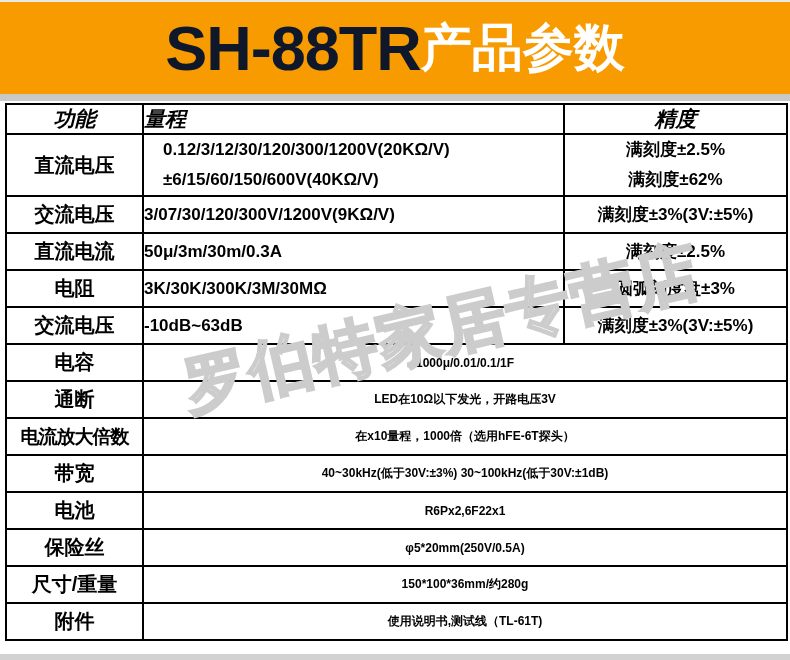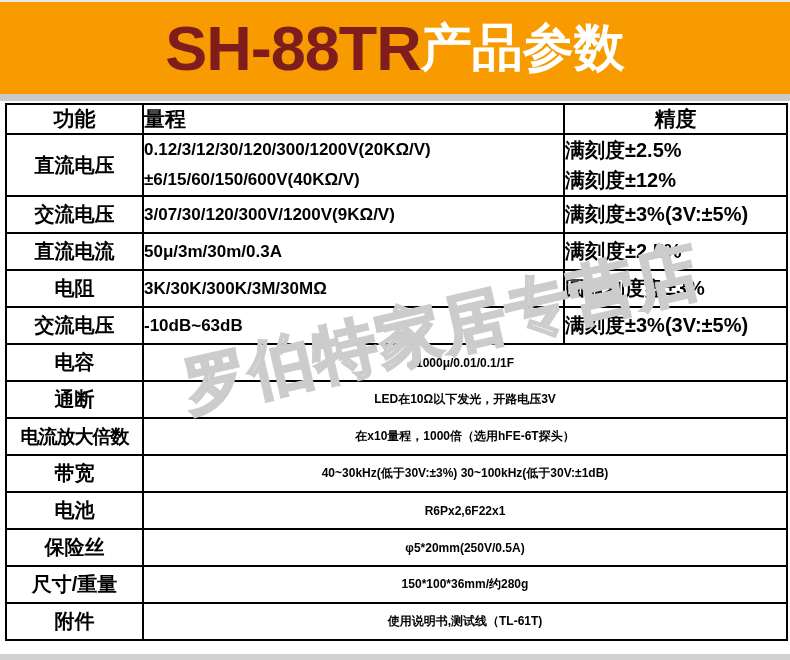--- a/index.html
+++ b/index.html
@@ -9,48 +9,48 @@
     font-family:"Liberation Sans","DejaVu Sans",sans-serif;
     position:relative;overflow:hidden;
   }
   .topline{height:2px;background:#e9e9e9;}
   .banner{
     height:92px;background:#f89b00;
     display:flex;align-items:center;justify-content:center;
     overflow:hidden;
   }
   .banner-model{
-    font-size:63px;font-weight:bold;color:#7f1d1d;
+    font-size:63px;font-weight:bold;color:#0f172a;
     letter-spacing:-1px;line-height:92px;
   }
   .banner-title{
     font-size:51px;font-weight:900;color:#ffffff;
     letter-spacing:0px;line-height:92px;
   }
   .gray-strip{height:7px;background:#c9c9c9;}
   .table-wrap{margin:2px 0 0 5px;}
   table.spec{
     border-collapse:collapse;table-layout:fixed;
     width:781px;
   }
   table.spec td{
     border:2px solid #000000;
     font-weight:bold;color:#000000;
     padding:0;overflow:hidden;
   }
   col.c1{width:137px;} col.c2{width:421px;} col.c3{width:223px;}
-  tr.hdr{height:25px;} tr.tall{height:48px;} tr.reg{height:37px;}
+  tr.hdr{height:25px;font-style:italic;} tr.tall{height:48px;} tr.reg{height:37px;}
   td.label{text-align:center;font-size:20px;}
   td.label-big{text-align:center;font-size:19px;letter-spacing:-1px;}
   td.hdr1{text-align:center;font-size:21px;}
   td.hdr2{text-align:left;font-size:21px;padding-left:20px;}
   td.hdr3{text-align:center;font-size:21px;}
   td.range{text-align:left;font-size:17px;padding-left:9px;}
-  td.range .line{line-height:30px;}
-  td.prec{font-size:20px;}
+  td.range .line{line-height:30px;margin-left:19px;}
+  td.prec{text-align:center;font-size:17px;}
   td.prec .line{line-height:30px;}
   td.merged{text-align:center;font-size:12px;}
   .watermark{
     position:absolute;left:185px;top:345px;width:520px;
     transform:rotate(-13deg);transform-origin:left center;
     font-size:64px;font-weight:bold;letter-spacing:2px;
     color:transparent;-webkit-text-stroke:2.5px #cccccc;
     pointer-events:none;white-space:nowrap;z-index:5;
   }
   .bottom-strip{
@@ -86,21 +86,21 @@
   </tr>
 
   <tr class="tall">
     <td class="label">直流电压</td>
     <td class="range">
       <div class="line">0.12/3/12/30/120/300/1200V(20KΩ/V)</div>
       <div class="line">±6/15/60/150/600V(40KΩ/V)</div>
     </td>
     <td class="prec">
       <div class="line">满刻度±2.5%</div>
-      <div class="line">满刻度±12%</div>
+      <div class="line">满刻度±62%</div>
     </td>
   </tr>
 
   <tr class="reg">
     <td class="label">交流电压</td>
     <td class="range">3/07/30/120/300V/1200V(9KΩ/V)</td>
     <td class="prec">满刻度±3%(3V:±5%)</td>
   </tr>
 
   <tr class="reg">

